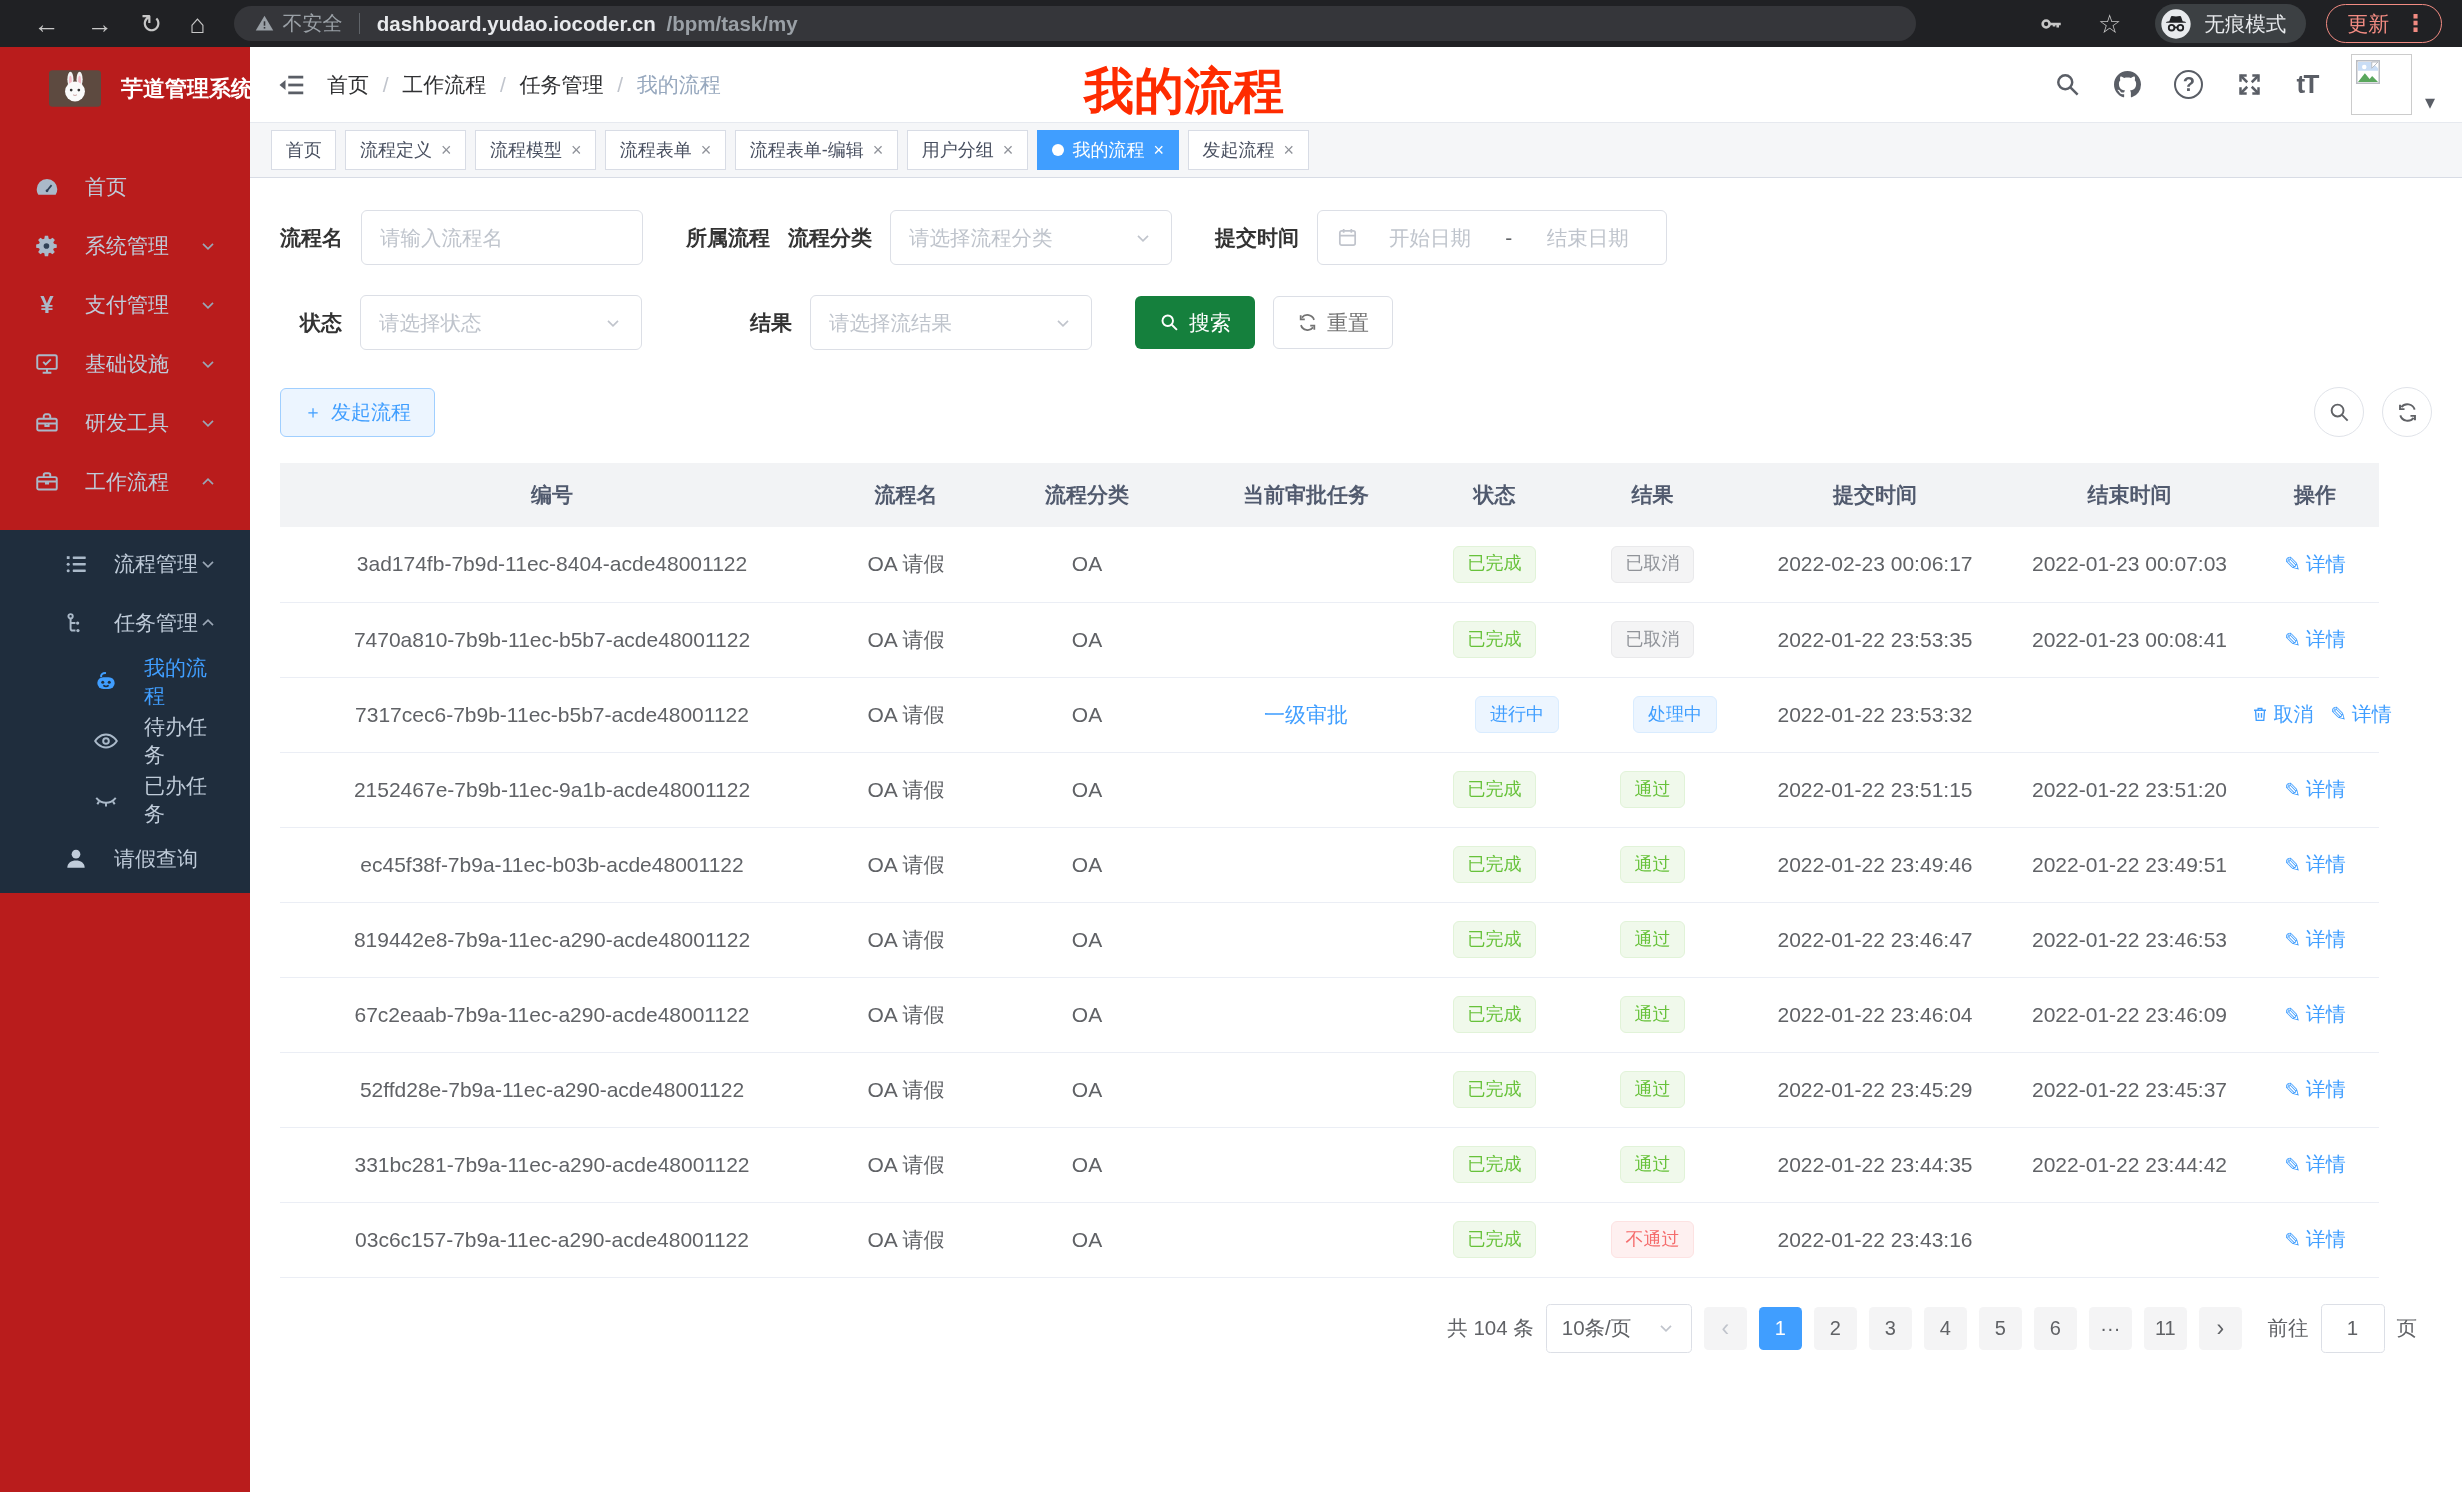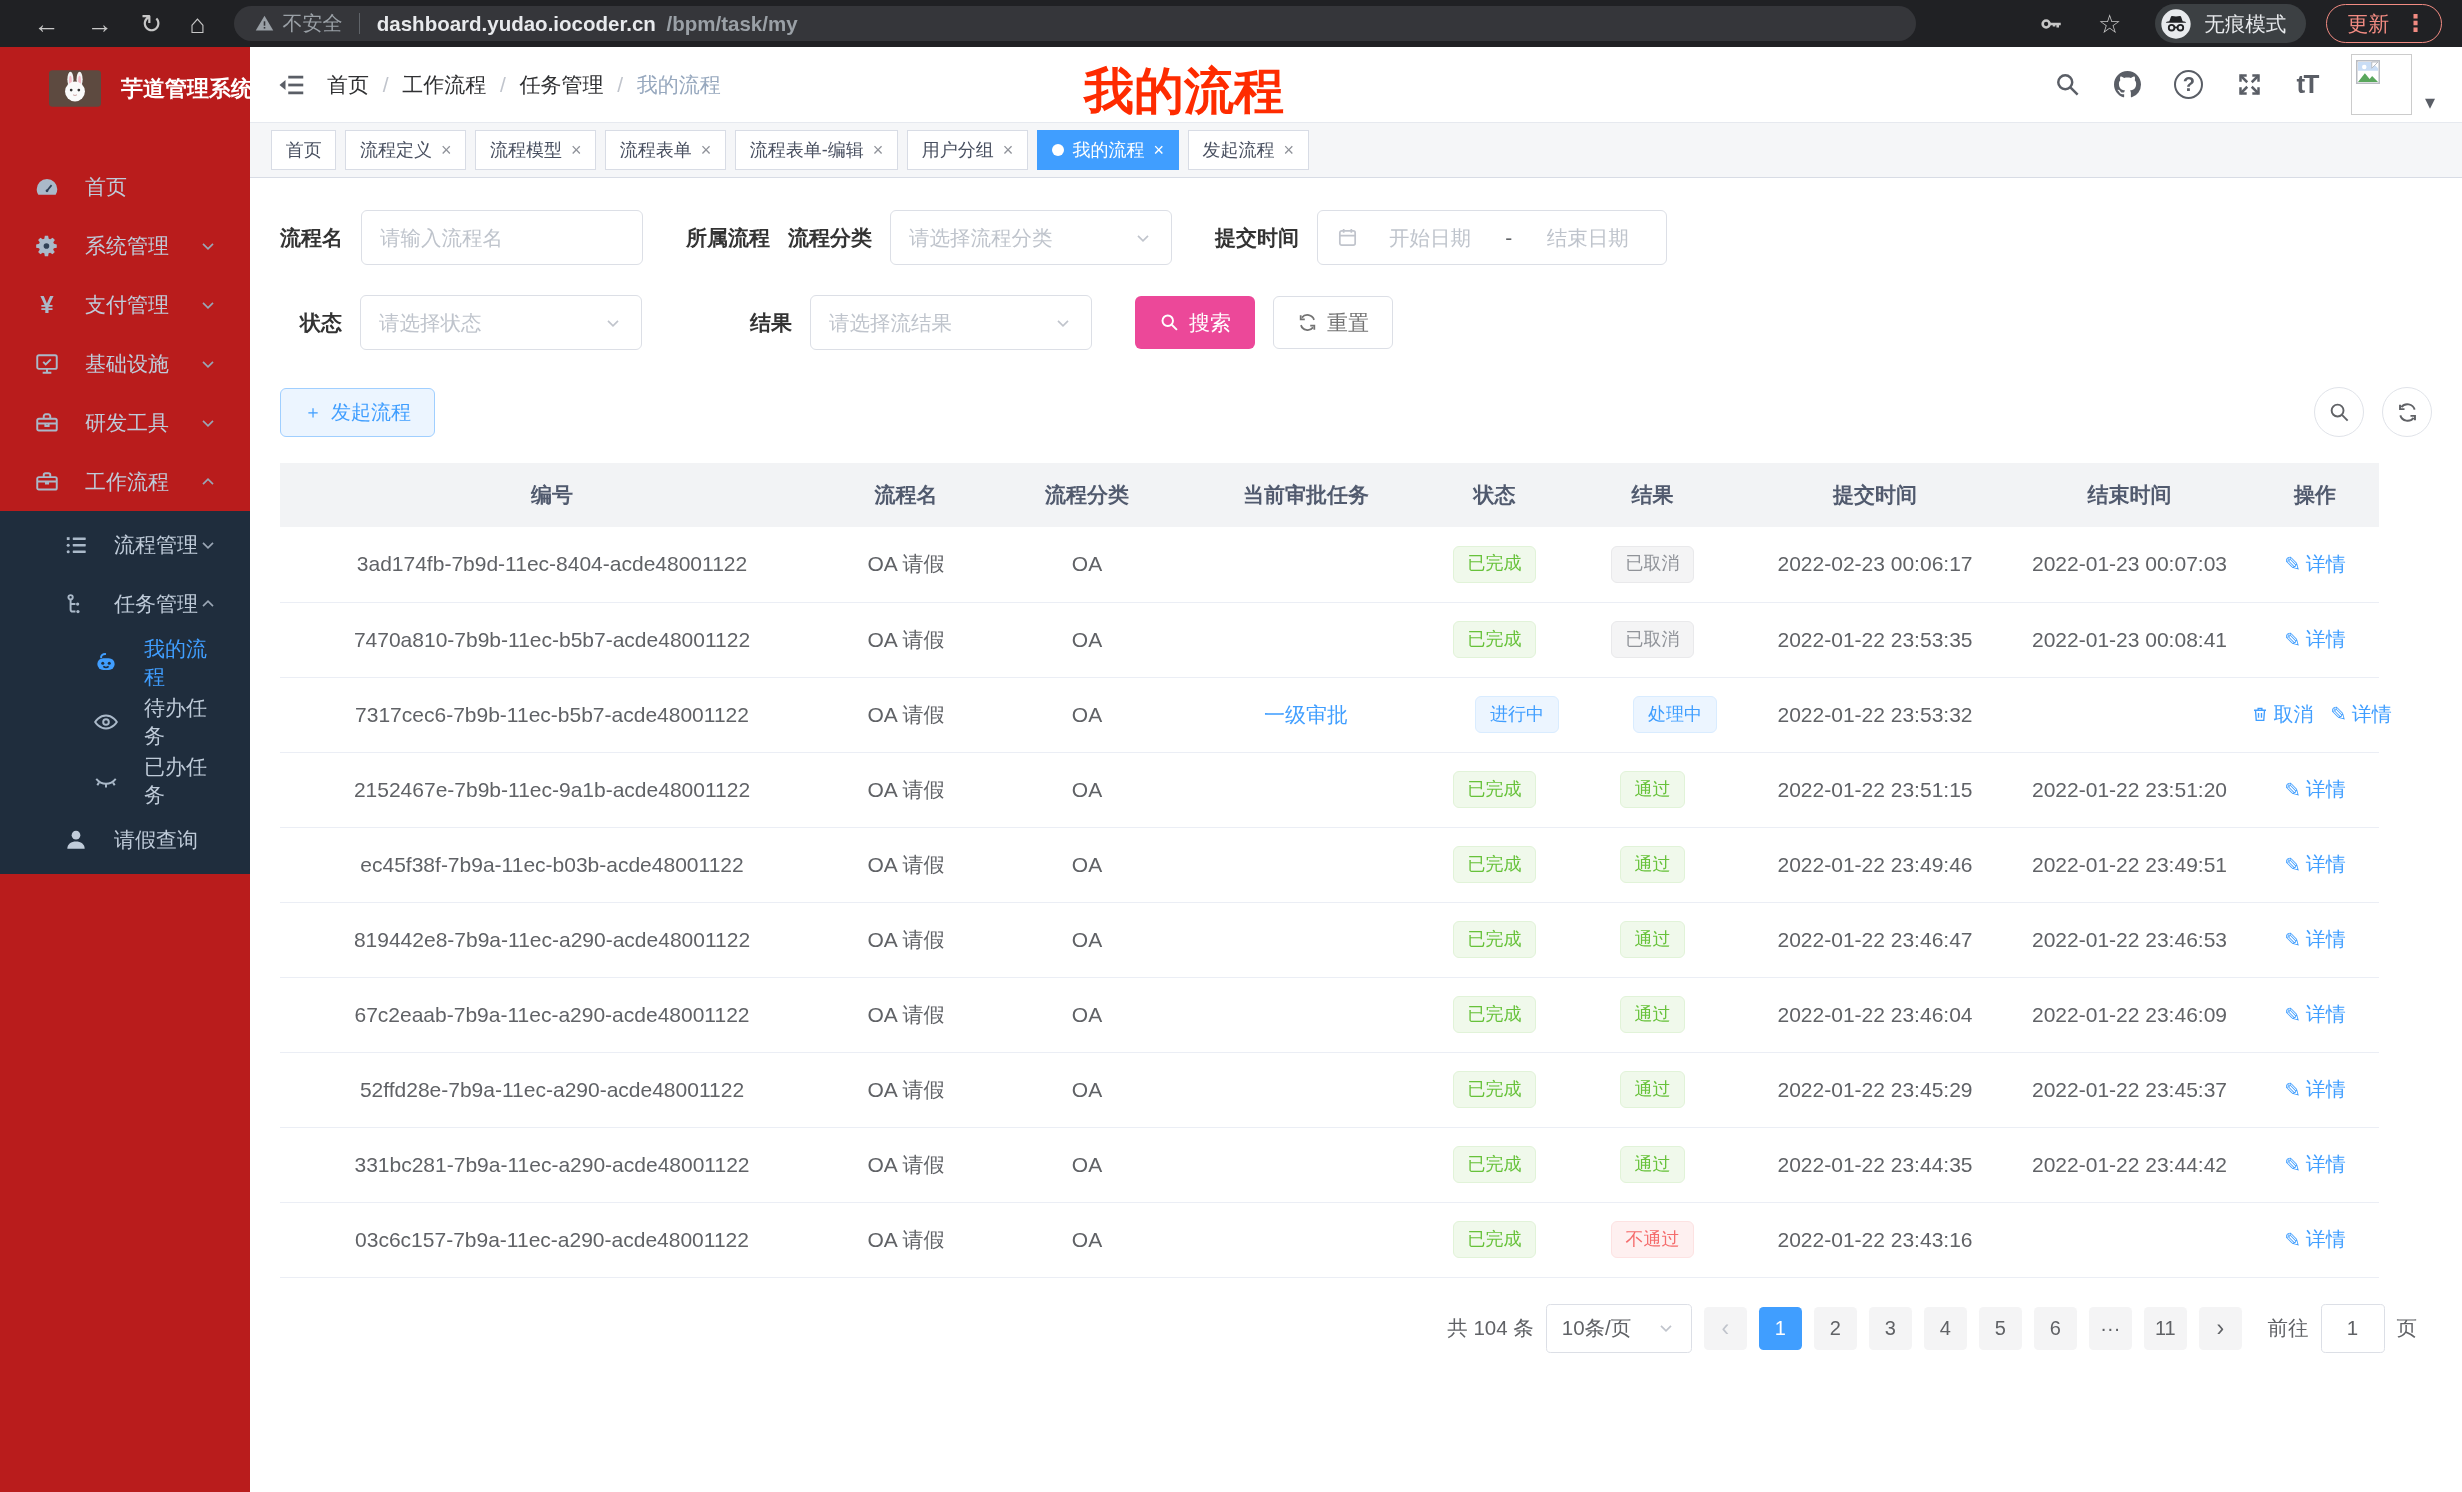--- a/index.html
+++ b/index.html
@@ -30,21 +30,21 @@
   .sidebar { width:250px; background:#b91c1c; color:#bfcbd9; flex:none; overflow:hidden; }
   .logo-row { display:flex; align-items:center; gap:20px; padding:23px 15px 23px 49px; }
   .logo-img { width:52px; height:37px; border-radius:3px; flex:none; }
   .logo-title { color:#fff; font-size:22px; font-weight:700; white-space:nowrap; }
   .menu { margin-top:27px; }
   .mi { display:flex; align-items:center; height:59px; padding:0 32px 0 32px; font-size:21px; color:#bfcbd9; cursor:pointer; }
   .mi .ic { width:30px; height:27px; display:flex; align-items:center; justify-content:center; margin-right:23px; color:#aab9c9; flex:none; }
   .mi .ic svg { width:26px; height:26px; }
   .mi .chev { margin-left:auto; width:20px; height:20px; color:#9aa6b5; }
   .mi .chev.up { transform:rotate(180deg); }
-  .submenu { background:#1f2d3d; padding:4.6px 0; }
+  .submenu { background:#1f2d3d; padding:4.6px 0;margin-top:19px; }
   .submenu .mi { padding-left:61px; }
   .submenu .mi.child { padding-left:91px; }
   .mi.active { color:#409eff; }
   .mi.active .ic { color:#409eff; }
   .yen { font-size:24px; font-weight:700; color:#aab9c9; }
 
   
   .main { flex:1; display:flex; flex-direction:column; min-width:0; background:#fff; }
   .navbar { height:76px; background:#fff; display:flex; align-items:center; padding:0 27px; border-bottom:0.8px solid #e6e9ef; flex:none; }
   .hamburger { width:30px; height:30px; color:#5a5e66; margin-right:20px; cursor:pointer; }
@@ -75,21 +75,21 @@
   .field { height:55px; border:0.8px solid #dcdfe6; border-radius:6px; background:#fff; display:flex; align-items:center; padding:0 18px; margin-right:43px; }
   .field input { border:none; outline:none; width:100%; font-size:20.5px; font-family:inherit; color:#606266; background:transparent; }
   .field input::placeholder { color:#bfc4cc; }
   .w370 { width:282px; } .w460 { width:350px; }
   .sel-chev { width:20px; height:20px; color:#c0c4cc; flex:none; margin-left:6px; }
   .cal-ic { width:23px; height:23px; color:#c0c4cc; flex:none; margin-right:10.7px; }
   .range-sep { color:#606266; padding:0 15px; }
   .range-ph { color:#bfc4cc; font-size:20.5px; flex:1; text-align:center; white-space:nowrap; }
   .btn { height:53px; border-radius:6px; display:inline-flex; align-items:center; gap:9px; padding:0 23px; font-size:21px; cursor:pointer; border:0.8px solid transparent; }
   .btn svg { width:21px; height:21px; }
-  .btn-primary { background:#ec4899; color:#fff; }
+  .btn-primary { background:#15803d; color:#fff; }
   .btn-plain { background:#fff; border-color:#dcdfe6; color:#737373; }
   .btn-soft { background:#ecf5ff; border-color:#a0cfff; color:#409eff; height:49px; font-size:20px; }
 
   .toolbar-row { display:flex; align-items:center; margin-bottom:26px; }
   .circ-btns { margin-left:auto; display:flex; gap:18px; }
   .circ { width:50px; height:50px; border-radius:50%; border:0.8px solid #e0e3e9; background:#fff; display:flex; align-items:center; justify-content:center; color:#606266; cursor:pointer; }
   .circ svg { width:23px; height:23px; }
 
   
   table { width:2099px; border-collapse:collapse; table-layout:fixed; }

